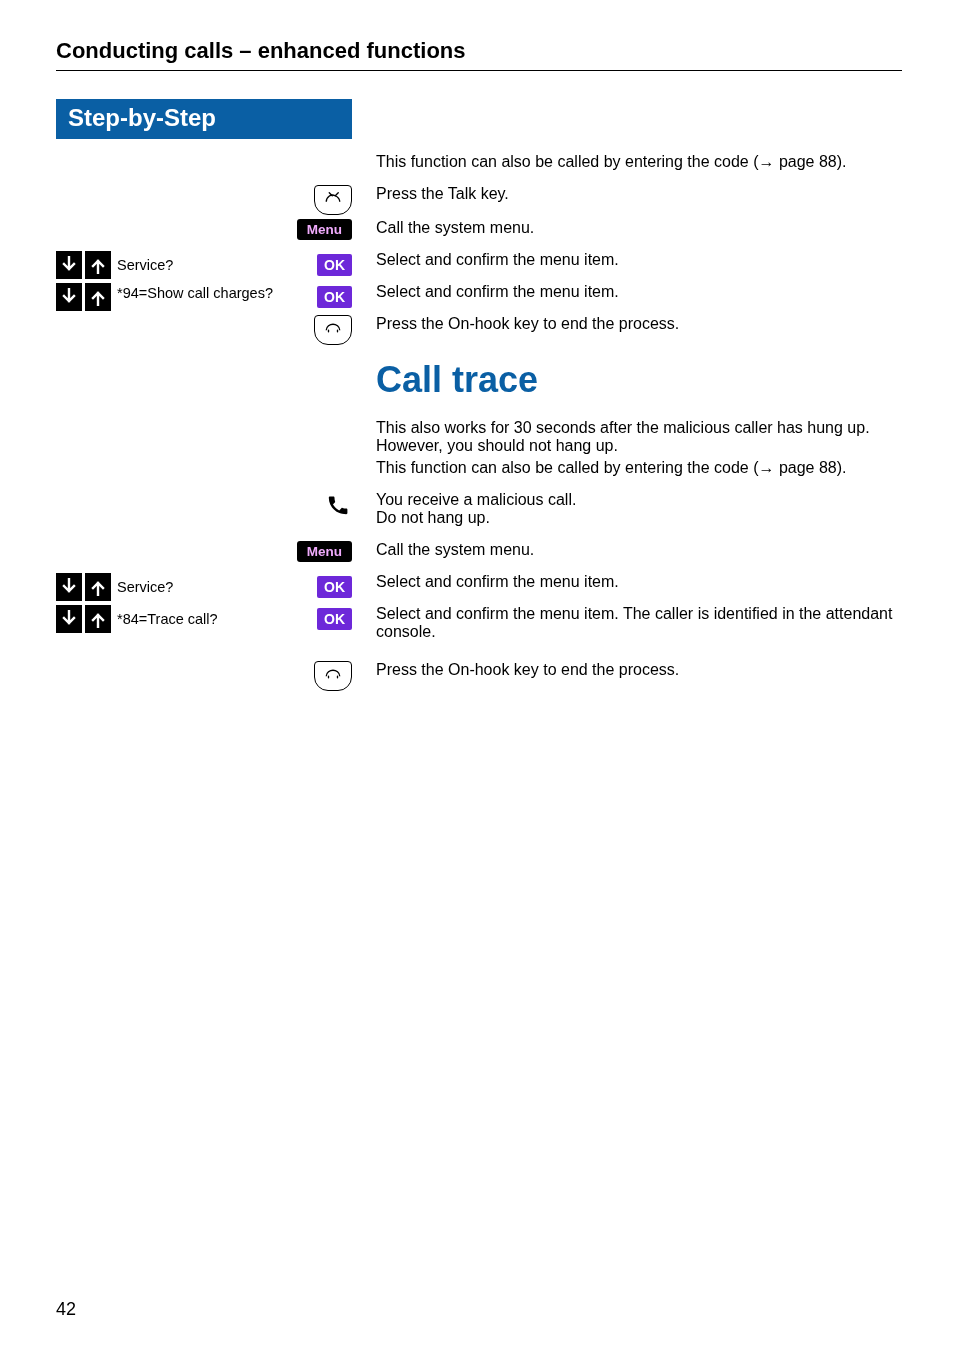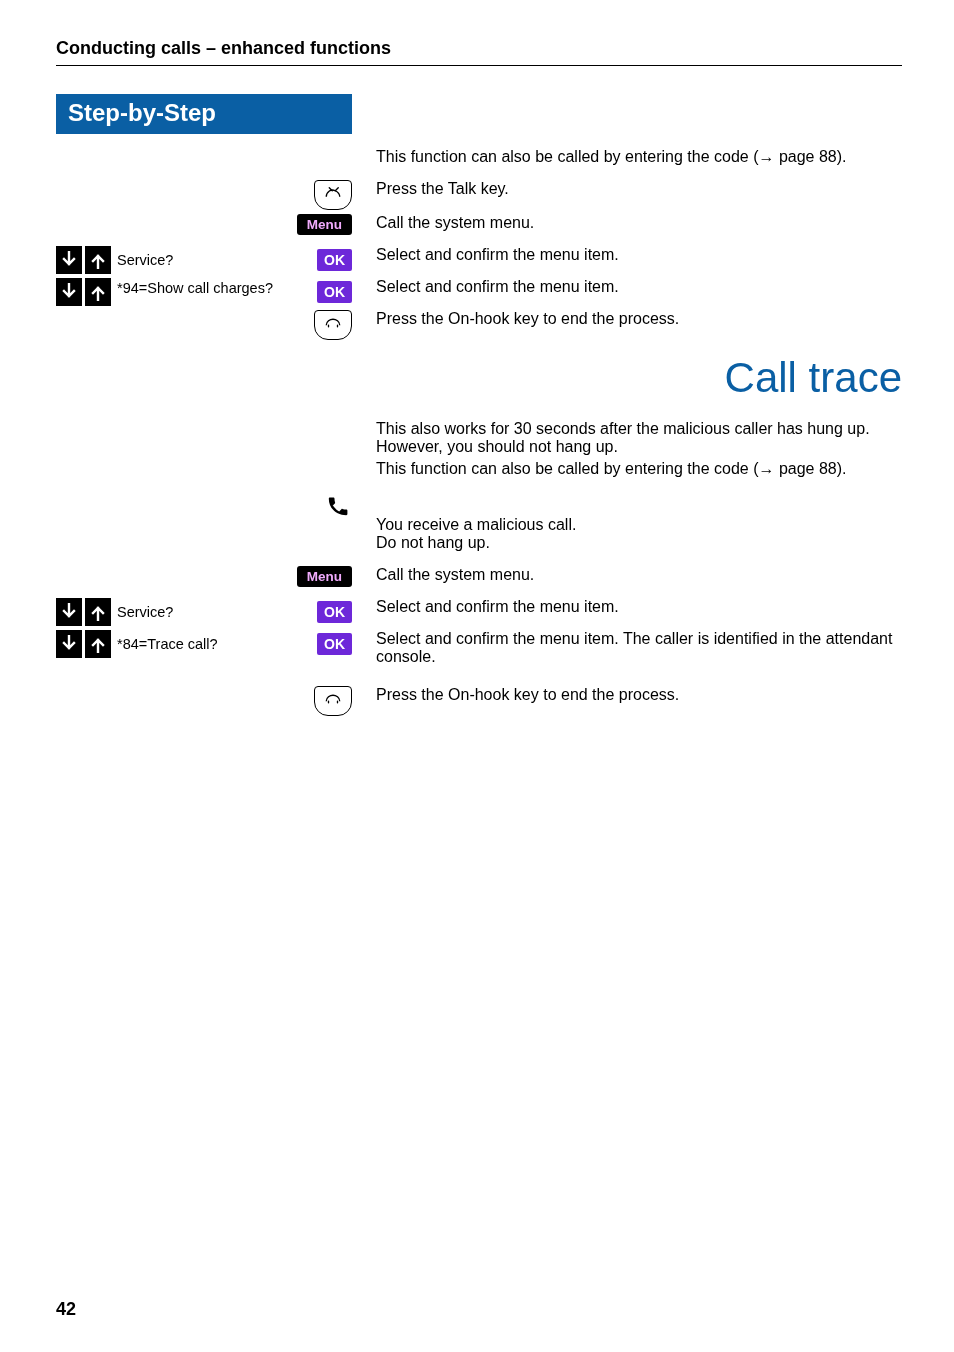--- a/index.html
+++ b/index.html
@@ -13,21 +13,21 @@
     color: #000;
   }
   .page {
     width: 954px;
     height: 1352px;
     position: relative;
     padding: 38px 52px 0 56px;
   }
   .running-header {
     font-weight: bold;
-    font-size: 18px;
+    font-size: 22px;
     padding-bottom: 6px;
     border-bottom: 1.5px solid #000;
     margin-bottom: 28px;
   }
   .sbs-header {
     background: #0a5fa4;
     color: #fff;
     font-family: "Arial Narrow", Arial, sans-serif;
     font-stretch: condensed;
     font-weight: bold;
@@ -120,33 +120,32 @@
   .handset {
     width: 28px; height: 28px;
     display:flex;align-items:center;justify-content:center;
   }
   .handset svg { width: 24px; height: 24px; fill: #000; }
 
   .section-title {
     color: #0a5fa4;
     font-family: "Arial Narrow", Arial, sans-serif;
     font-stretch: condensed;
-    font-weight: normal;
-    font-size: 42px;
+    font-weight: bold;
+    font-size: 36px;
     margin: 14px 0 18px 0;
-    text-align: right;
   }
   .arrow-right {
     font-weight: bold;
   }
   .page-number {
     position: absolute;
     bottom: 32px;
     left: 56px;
-    font-weight: bold;
+    font-weight: normal;
     font-size: 18px;
   }
   .step-row {
     display:flex;
     align-items:flex-start;
     width:296px;
   }
   .step-row .nav-group{flex:0 0 auto;}
   .step-row .menu-item{flex:1 1 auto;}
   .step-row .ok-pill{flex:0 0 auto;}
@@ -280,21 +279,21 @@
 
   <div class="row">
     <div class="left-cell">
       <div class="handset">
         <svg viewBox="0 0 24 24">
             <path d="M6.6 10.8c1.4 2.8 3.8 5.2 6.6 6.6l2.2-2.2c.3-.3.7-.4 1.1-.3 1.2.4 2.5.6 3.8.6.6 0 1.1.5 1.1 1.1v3.5c0 .6-.5 1.1-1.1 1.1C10.1 21.2 2.8 13.9 2.8 4.7c0-.6.5-1.1 1.1-1.1h3.5c.6 0 1.1.5 1.1 1.1 0 1.3.2 2.6.6 3.8.1.4 0 .8-.3 1.1l-2.2 2.2z"></path>
           </svg>
       </div>
     </div>
     <div class="right-cell">
-      <p class="para" style="margin-bottom:14px;margin-top:24px;">
+      <p class="para" style="margin-bottom:14px;">
         <span>You receive a malicious call.</span><br>
         <span>Do not hang up.</span>
       </p>
     </div>
   </div>
 
   <div class="row">
     <div class="left-cell">
       <div class="menu-pill">Menu</div>
     </div>

